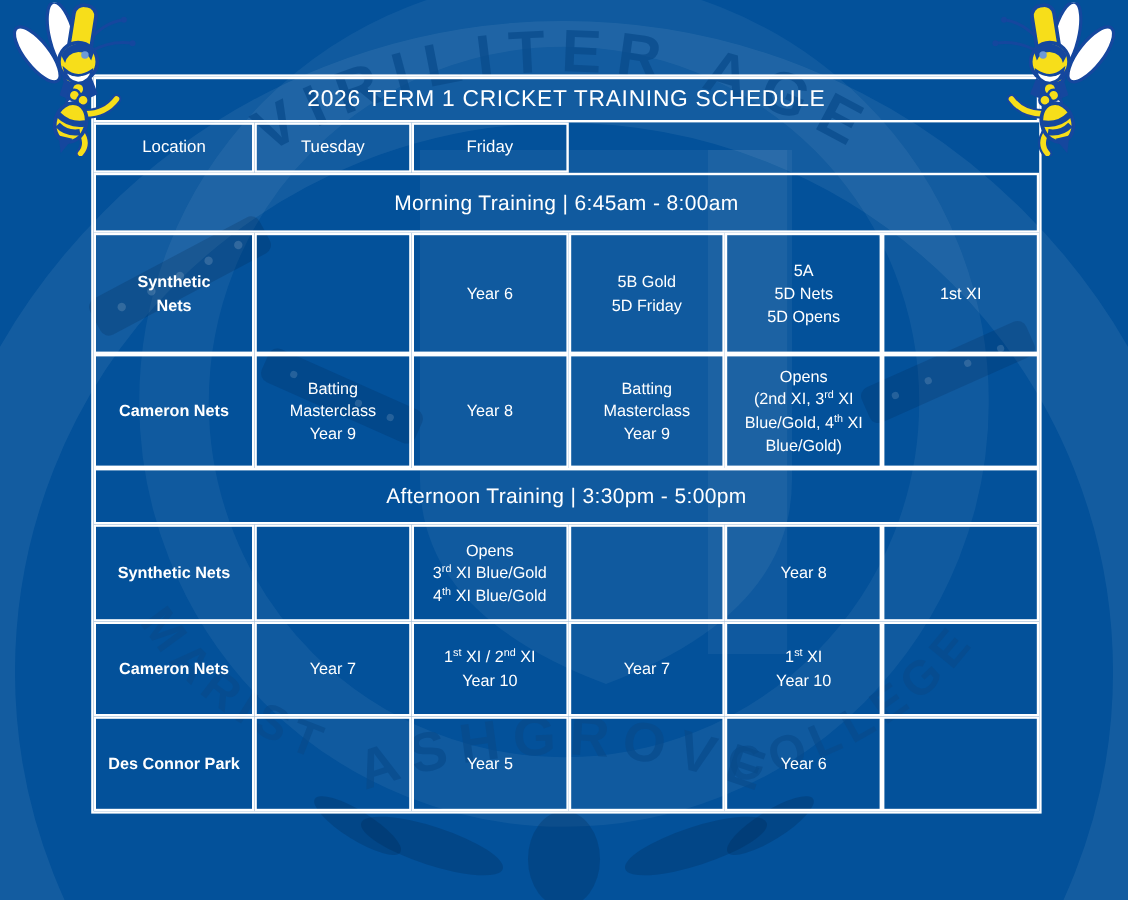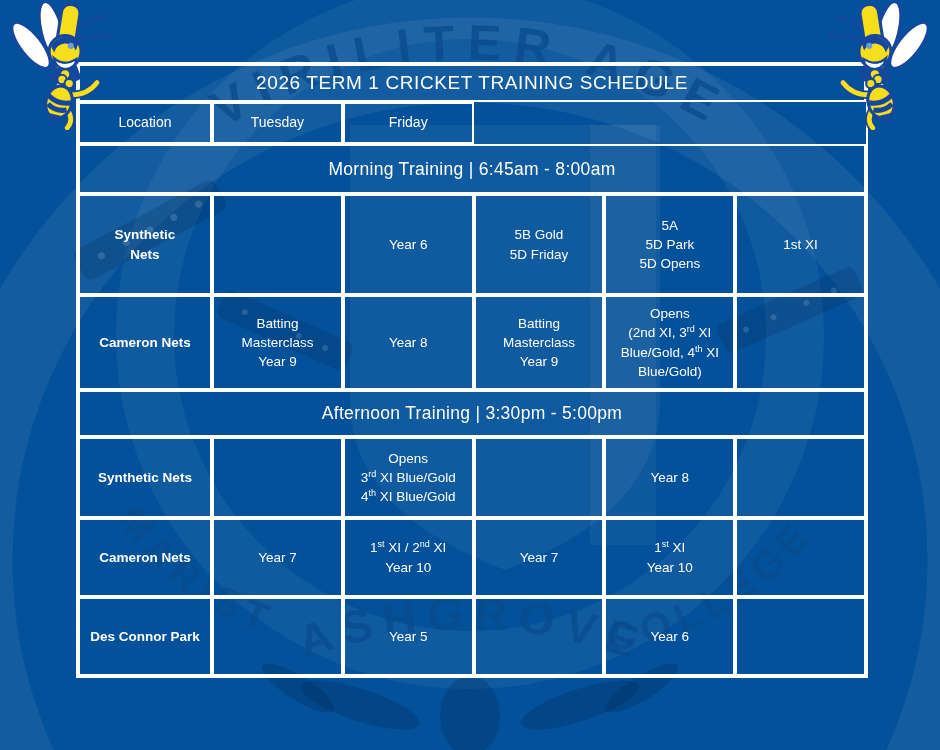--- a/index.html
+++ b/index.html
@@ -111,21 +111,21 @@
     <div class="cell val"></div>
     <div class="cell val">
       <div>Year 6</div>
     </div>
     <div class="cell val">
       <div>5B Gold</div>
       <div>5D Friday</div>
     </div>
     <div class="cell val">
       <div>5A</div>
-      <div>5D Park</div>
+      <div>5D Nets</div>
       <div>5D Opens</div>
     </div>
     <div class="cell val">
       <div>1st XI</div>
     </div>
     <div class="cell loc">
       <div>Cameron Nets</div>
     </div>
     <div class="cell val">
       <div>Batting</div>

